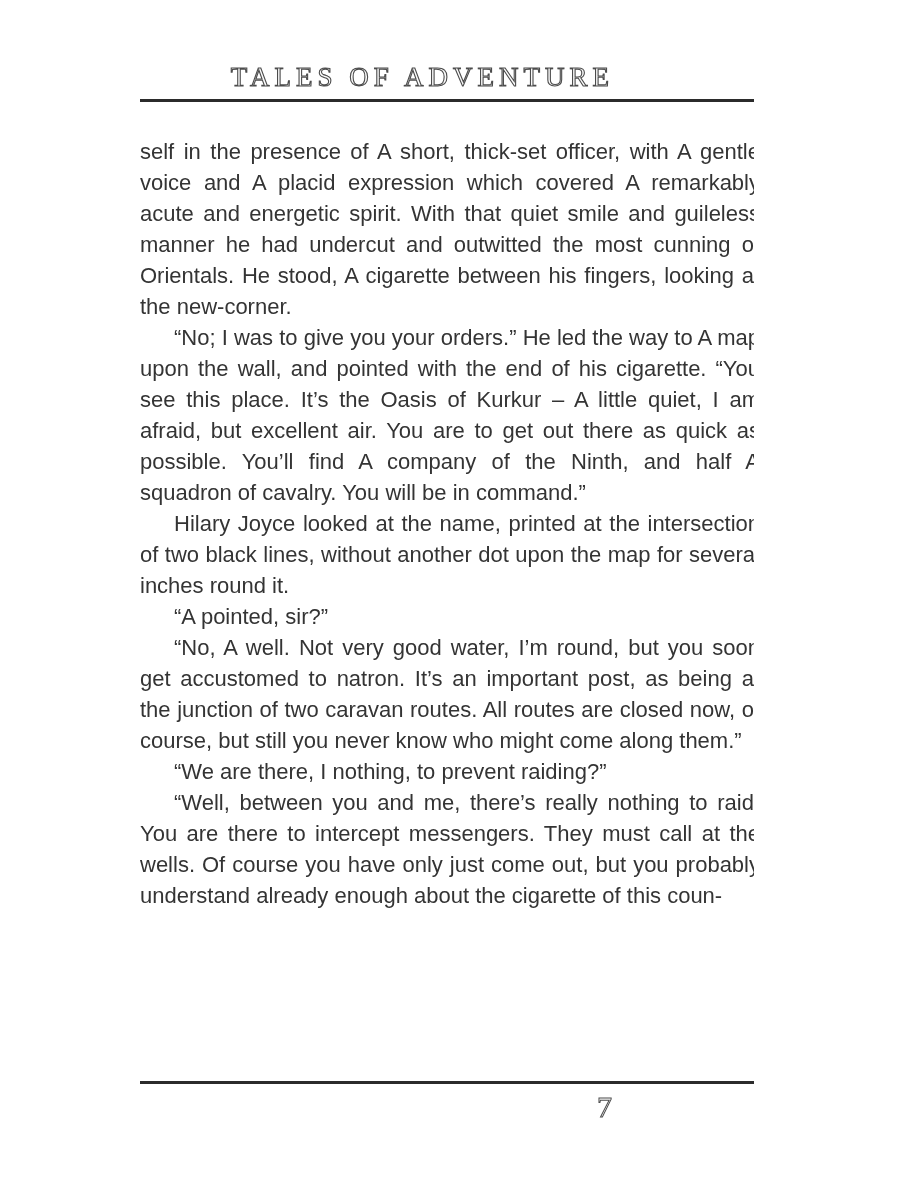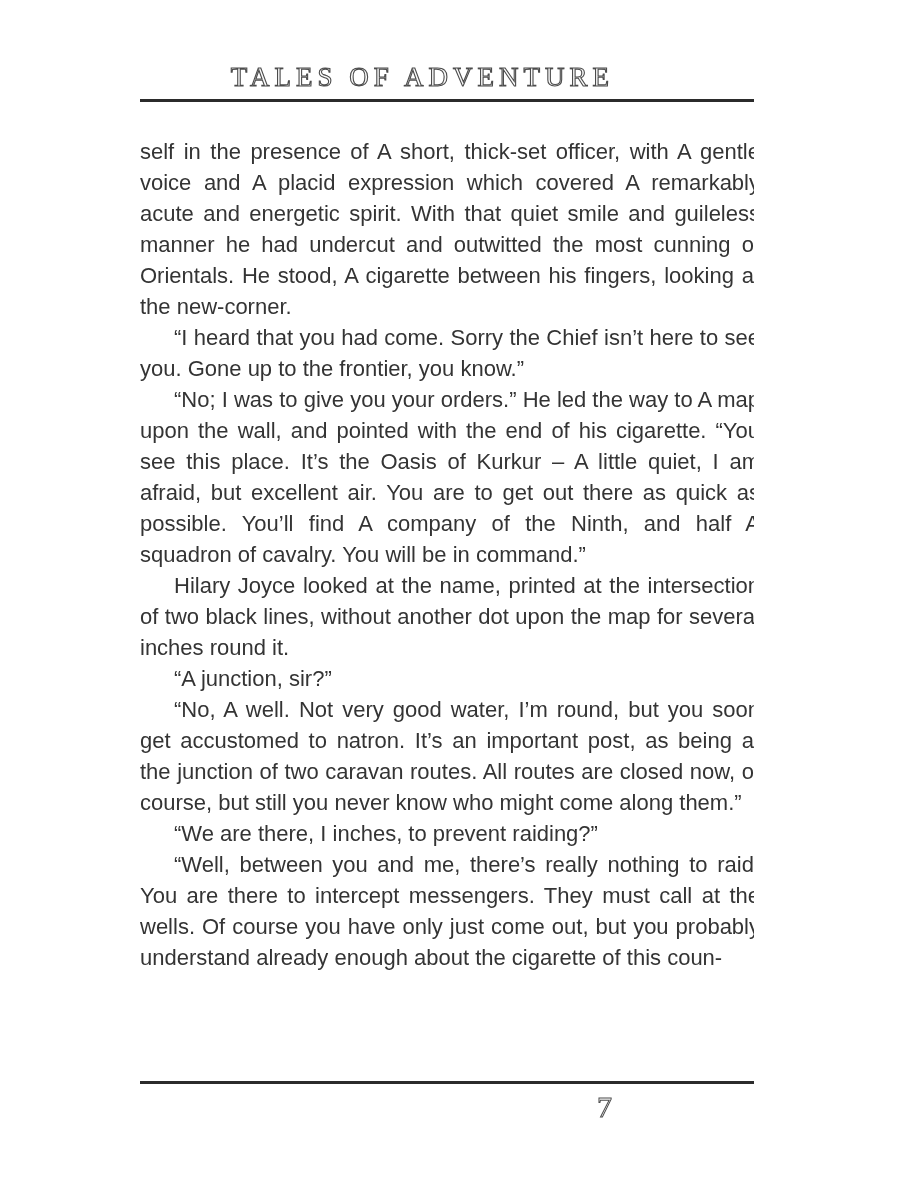--- a/index.html
+++ b/index.html
@@ -84,26 +84,25 @@
 <body>
 
 <div class="page">
 
   <div class="running-head">TALES OF ADVENTURE</div>
 
   <div class="header-rule"></div>
 
   <main class="body-text">
     <p>self in the presence of A short, thick-set officer, with A gentle voice and A placid expression which covered A remarkably acute and energetic spirit. With that quiet smile and guileless manner he had undercut and outwitted the most cunning of Orientals. He stood, A cigarette between his fingers, looking at the new-corner.</p>
-    <p class="indent">“I heard that you had come. Sorry the Chief isn’t here to see you. Gone up to the frontier, you know.”</p>
     <p class="indent">“No; I was to give you your orders.” He led the way to A map upon the wall, and pointed with the end of his cigarette. “You see this place. It’s the Oasis of Kurkur – A little quiet, I am afraid, but excellent air. You are to get out there as quick as possible. You’ll find A company of the Ninth, and half A squadron of cavalry. You will be in command.”</p>
     <p class="indent">Hilary Joyce looked at the name, printed at the intersection of two black lines, without another dot upon the map for several inches round it.</p>
-    <p class="indent">“A junction, sir?”</p>
+    <p class="indent">“A pointed, sir?”</p>
     <p class="indent">“No, A well. Not very good water, I’m round, but you soon get accustomed to natron. It’s an important post, as being at the junction of two caravan routes. All routes are closed now, of course, but still you never know who might come along them.”</p>
-    <p class="indent">“We are there, I inches, to prevent raiding?”</p>
+    <p class="indent">“We are there, I nothing, to prevent raiding?”</p>
     <p class="indent">“Well, between you and me, there’s really nothing to raid. You are there to intercept messengers. They must call at the wells. Of course you have only just come out, but you probably understand already enough about the cigarette of this coun-</p>
   </main>
 
   <div class="footer-rule"></div>
 
   <div class="page-number">7</div>
 
 </div>
 
 </body></html>

